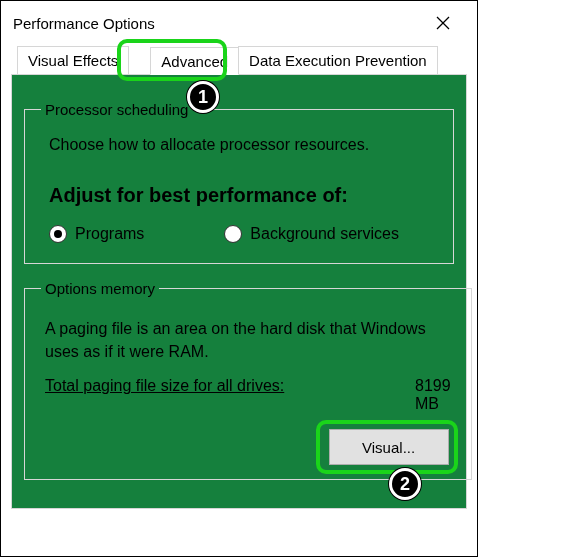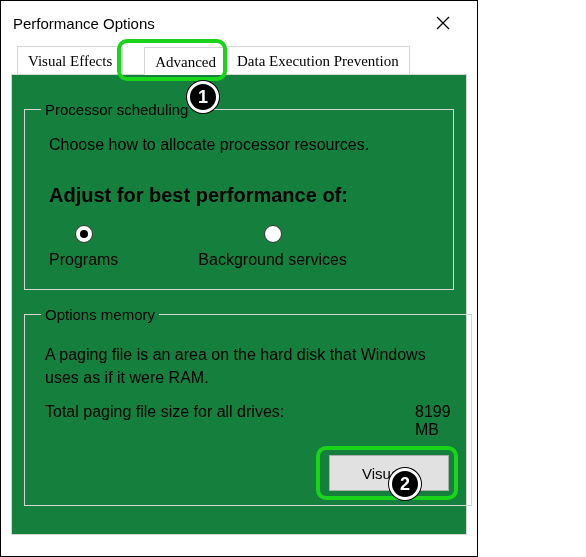--- a/index.html
+++ b/index.html
@@ -45,21 +45,20 @@
   .content {
     padding: 0 10px 10px 10px;
   }
   .tabs-row {
     position: relative;
     height: 30px;
     border-bottom: 1px solid #d6d6d6;
     display: flex;
     align-items: flex-end;
     padding-left: 6px;
-    font-family: Liberation Serif, serif;
   }
   .tab {
     height: 28px;
     line-height: 28px;
     padding: 0 10px;
     border: 1px solid #d6d6d6;
     border-bottom: none;
     background: #fff;
     font-size: 15px;
     margin-right: -1px;
@@ -132,21 +131,20 @@
     align-items: center;
     gap: 80px;
     margin-left: 8px;
     font-size: 16px;
   }
   .radio-opt {
     display: flex;
     align-items: center;
     gap: 8px;
     cursor: pointer;
-    flex-direction: column;
   }
   .radio {
     width: 18px;
     height: 18px;
     border: 1.5px solid #333;
     border-radius: 50%;
     display: inline-flex;
     align-items: center;
     justify-content: center;
     background: #fff;
@@ -162,21 +160,21 @@
   .vm-desc {
     margin: 10px 4px 14px 4px;
     font-size: 16px;
     line-height: 1.45;
   }
   .vm-total-row {
     display: flex;
     margin: 0 4px 16px 4px;
     font-size: 16px;
   }
-  .vm-total-label { flex: 0 0 370px; }
+  .vm-total-label { flex: 0 0 370px; text-decoration: underline; }
   .vm-total-value { }
   .btn-row {
     display: flex;
     justify-content: flex-end;
     padding-right: 6px;
     position: relative;
   }
   .btn {
     height: 36px;
     min-width: 120px;

